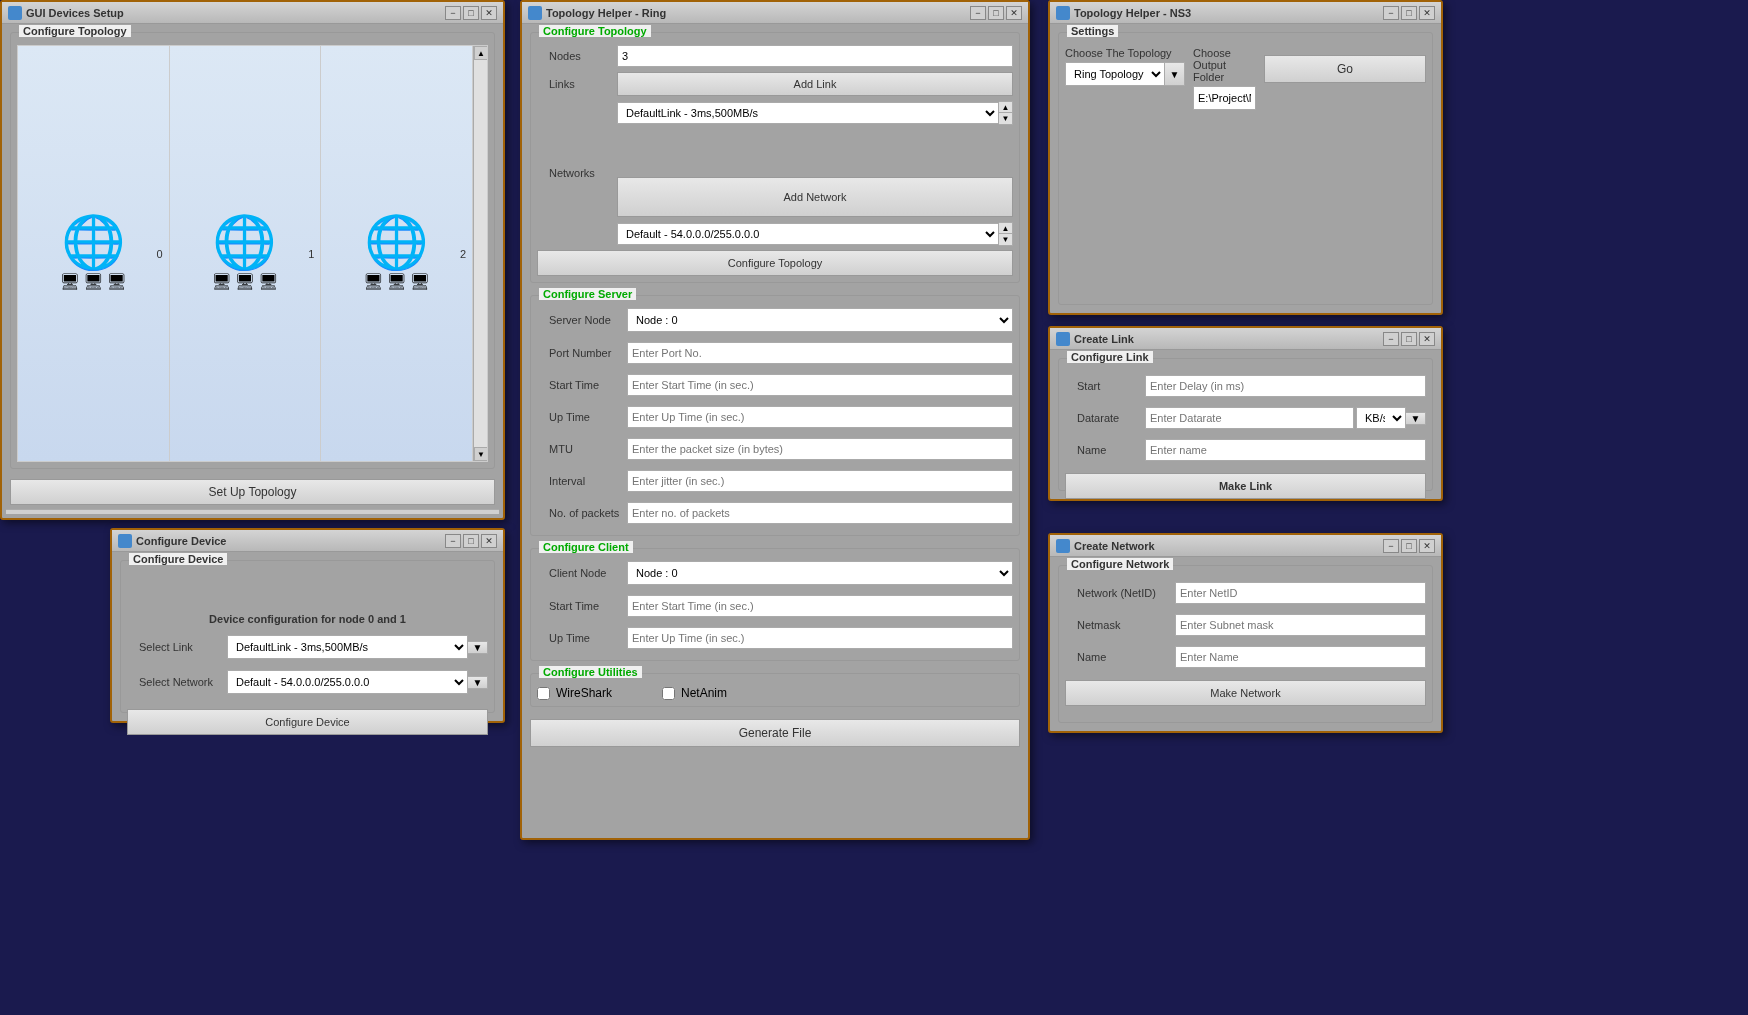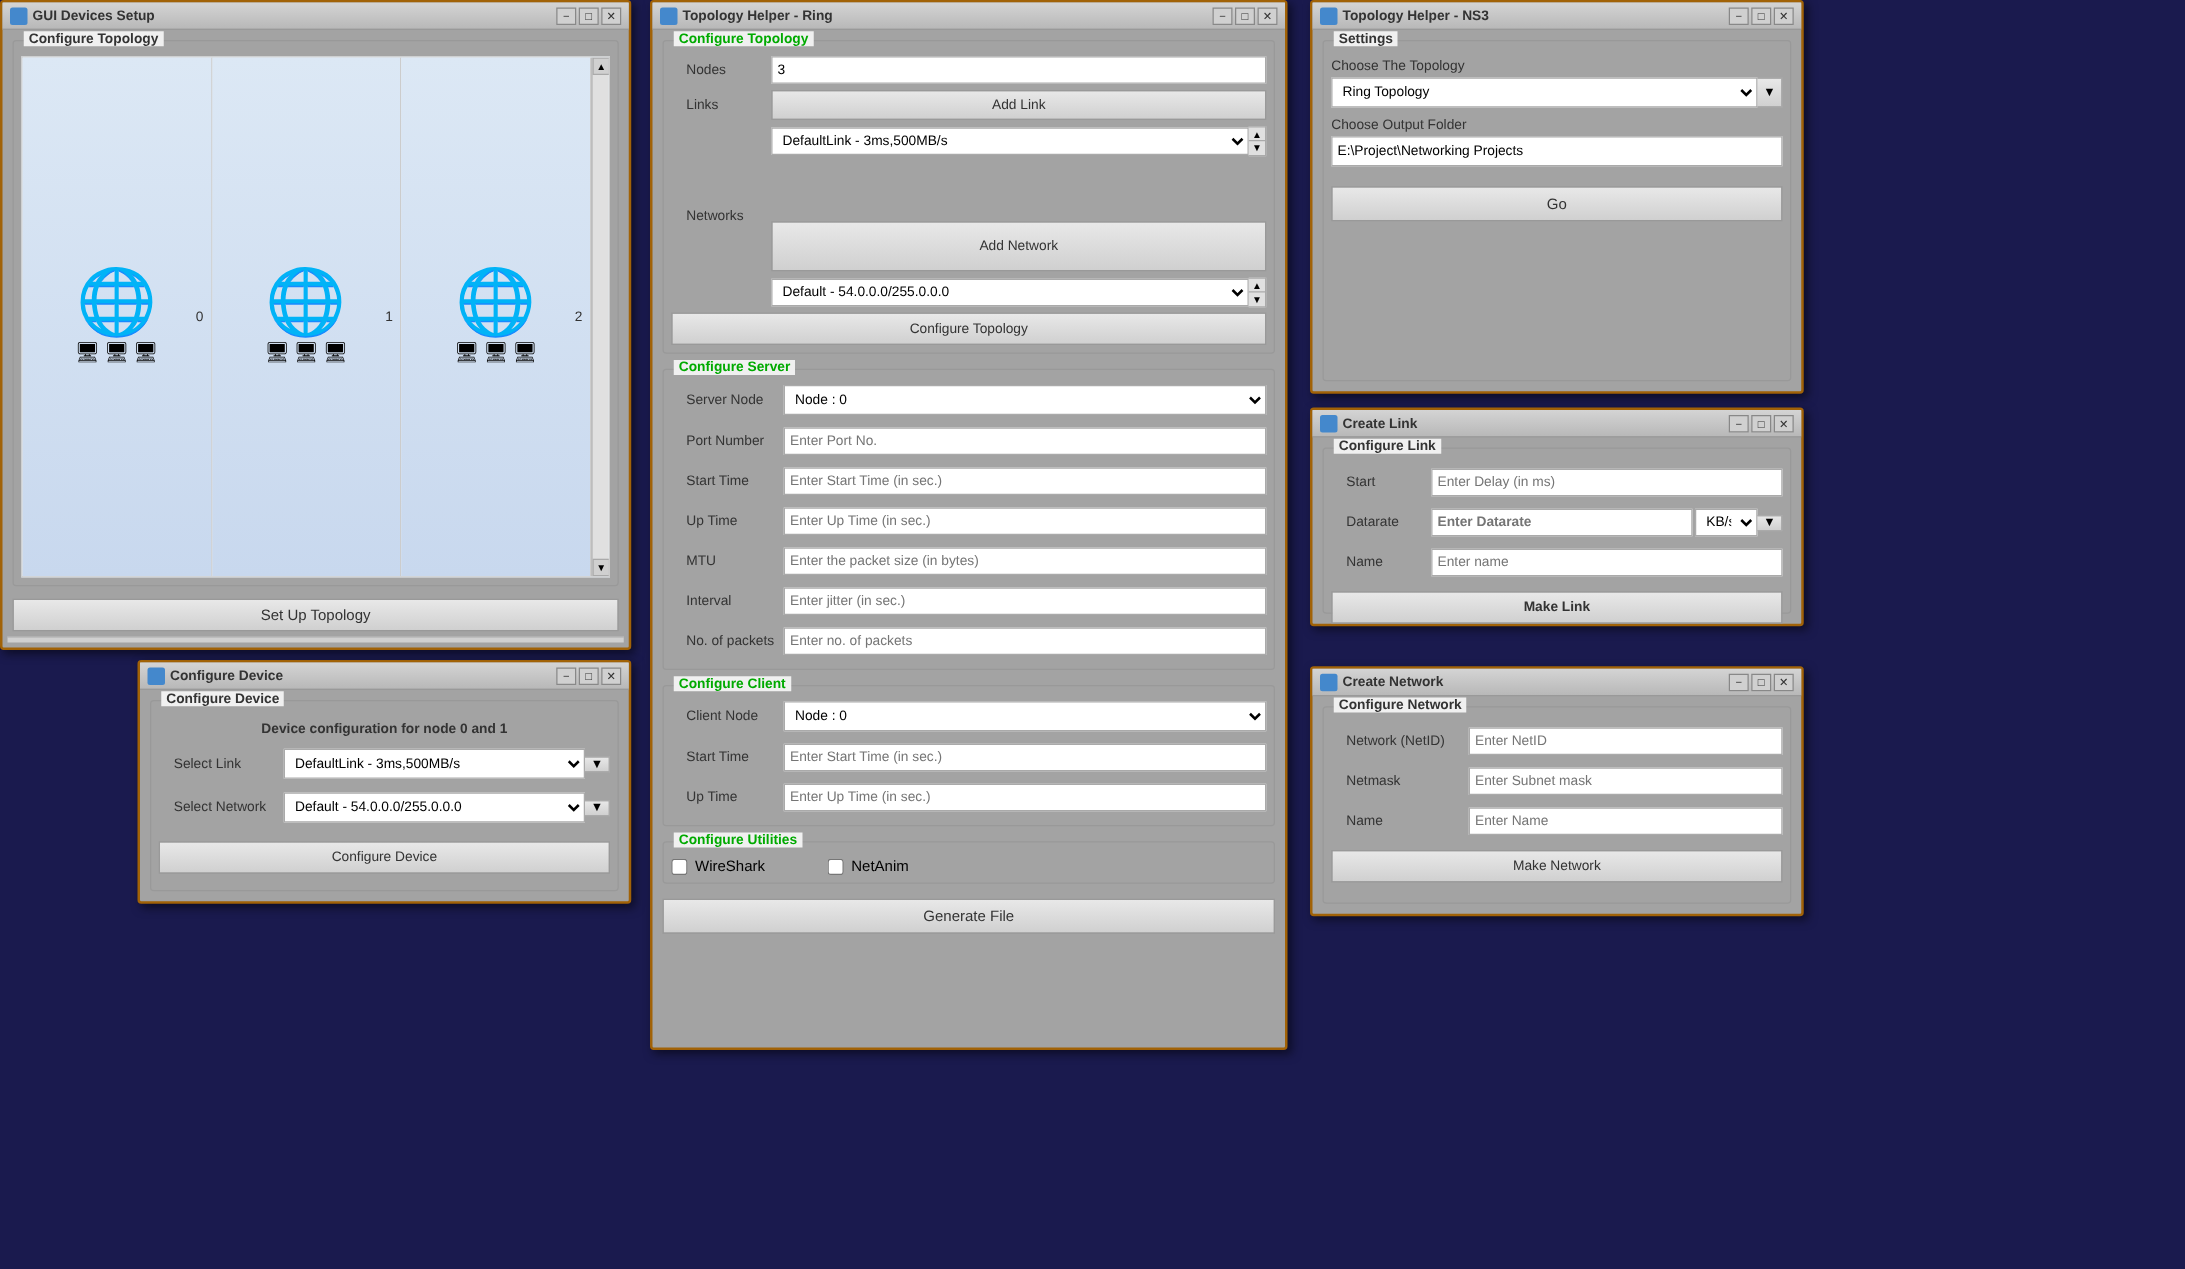--- a/index.html
+++ b/index.html
@@ -405,21 +405,21 @@
     </div>
     <div class="window-controls">
       <div class="win-btn">−</div>
       <div class="win-btn">□</div>
       <div class="win-btn close">✕</div>
     </div>
   </div>
   <div style="padding: 4px; height: calc(100% - 22px);">
     <div class="group-box" style="height:calc(100% - 8px);">
       <span class="group-label group-label-black">Settings</span>
-      <div style="margin-top:10px; display:flex; flex-direction:column; gap:8px;">
+      <div style="margin-top:10px; display:flex; flex-direction:row; gap:8px;">
 
         <div>
           <div style="font-size:11px; color:#333; margin-bottom:3px;">Choose The Topology</div>
           <div style="display:flex;">
             <select style="flex:1; height:24px; font-size:11px; border:1px solid #aaa;">
               <option>Ring Topology</option>
             </select>
             <div style="width:20px; background:linear-gradient(to bottom,#e8e8e8,#d0d0d0); border:1px solid #aaa; border-left:none; display:flex; align-items:center; justify-content:center; font-size:10px; cursor:pointer;">▼</div>
           </div>
         </div>
@@ -444,21 +444,21 @@
     <div class="window-controls">
       <div class="win-btn">−</div>
       <div class="win-btn">□</div>
       <div class="win-btn close">✕</div>
     </div>
   </div>
   <div style="padding: 4px; height: calc(100% - 22px);">
     <div class="group-box" style="height:calc(100% - 8px);">
       <span class="group-label group-label-black">Configure Device</span>
       <div style="margin-top:12px; display:flex; flex-direction:column; gap:6px;">
-        <div style="text-align:center; font-size:11px; font-weight:bold; color:#333; margin-bottom:4px;">Device configuration for node 0 and 1</div>
+        <div style="text-align:center; font-size:11px; font-weight:bold; color:#333; margin-bottom:4px;margin-top:36px;">Device configuration for node 0 and 1</div>
 
         <div class="form-row">
           <span class="form-label" style="min-width:100px;">Select Link</span>
           <select style="flex:1; height:24px; font-size:11px; border:1px solid #aaa;">
             <option>DefaultLink - 3ms,500MB/s</option>
           </select>
           <div style="width:20px; background:linear-gradient(to bottom,#e8e8e8,#d0d0d0); border:1px solid #aaa; border-left:none; display:flex; align-items:center; justify-content:center; font-size:10px; cursor:pointer;">▼</div>
         </div>
 
         <div class="form-row">
@@ -492,21 +492,21 @@
       <span class="group-label group-label-black">Configure Link</span>
       <div style="margin-top:12px; display:flex; flex-direction:column; gap:5px;">
 
         <div class="form-row">
           <span class="form-label" style="min-width:80px;">Start</span>
           <input type="text" style="flex: 1 1 0%; height: 22px; border: 1px solid rgb(170, 170, 170); padding: 0px 4px; font-size: 11px;" placeholder="Enter Delay (in ms)">
         </div>
 
         <div class="form-row">
           <span class="form-label" style="min-width:80px;">Datarate</span>
-          <input type="text" style="flex: 1 1 0%; height: 22px; border: 1px solid rgb(170, 170, 170); padding: 0px 4px; font-size: 11px; font-weight: bold;" placeholder="Enter Datarate">
+          <input type="text" style="flex: 1 1 0%; height: 22px; border: 1px solid rgb(170, 170, 170); padding: 0px 4px; font-size: 11px;" placeholder="Enter Datarate">
           <select style="width:50px; height:22px; font-size:11px; border:1px solid #aaa; margin-left:2px;">
             <option>KB/s</option>
             <option>MB/s</option>
             <option>GB/s</option>
           </select>
           <div style="width:20px; background:linear-gradient(to bottom,#e8e8e8,#d0d0d0); border:1px solid #aaa; border-left:none; display:flex; align-items:center; justify-content:center; font-size:10px; cursor:pointer;">▼</div>
         </div>
 
         <div class="form-row">
           <span class="form-label" style="min-width:80px;">Name</span>

